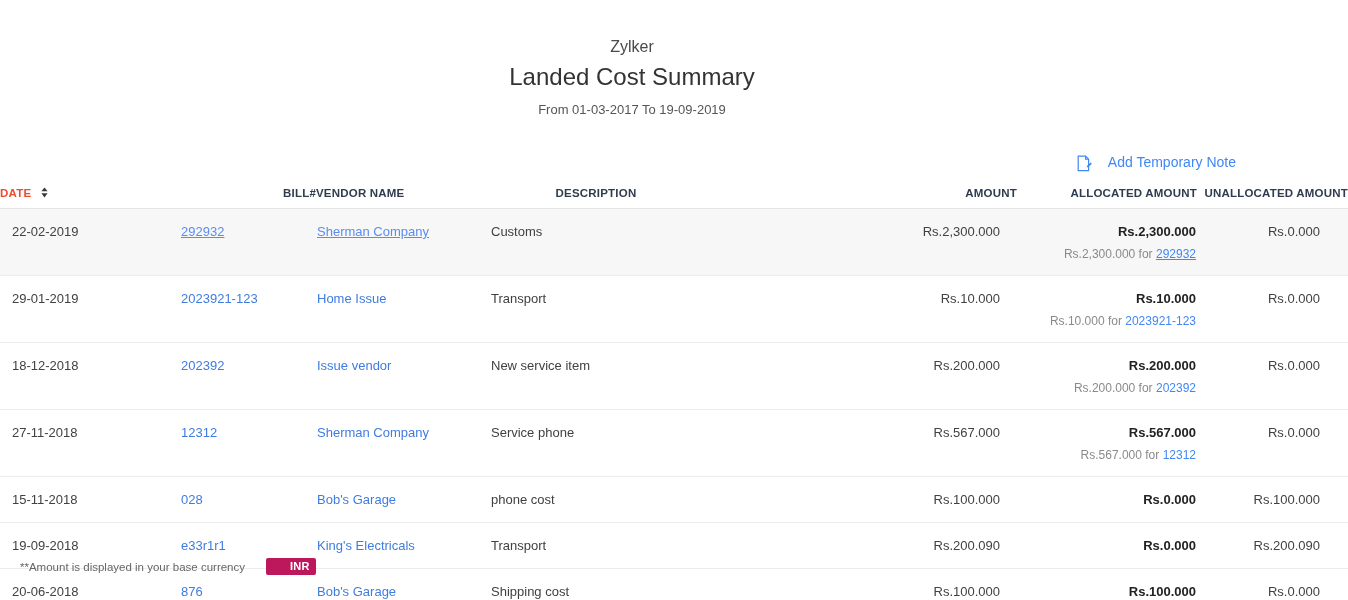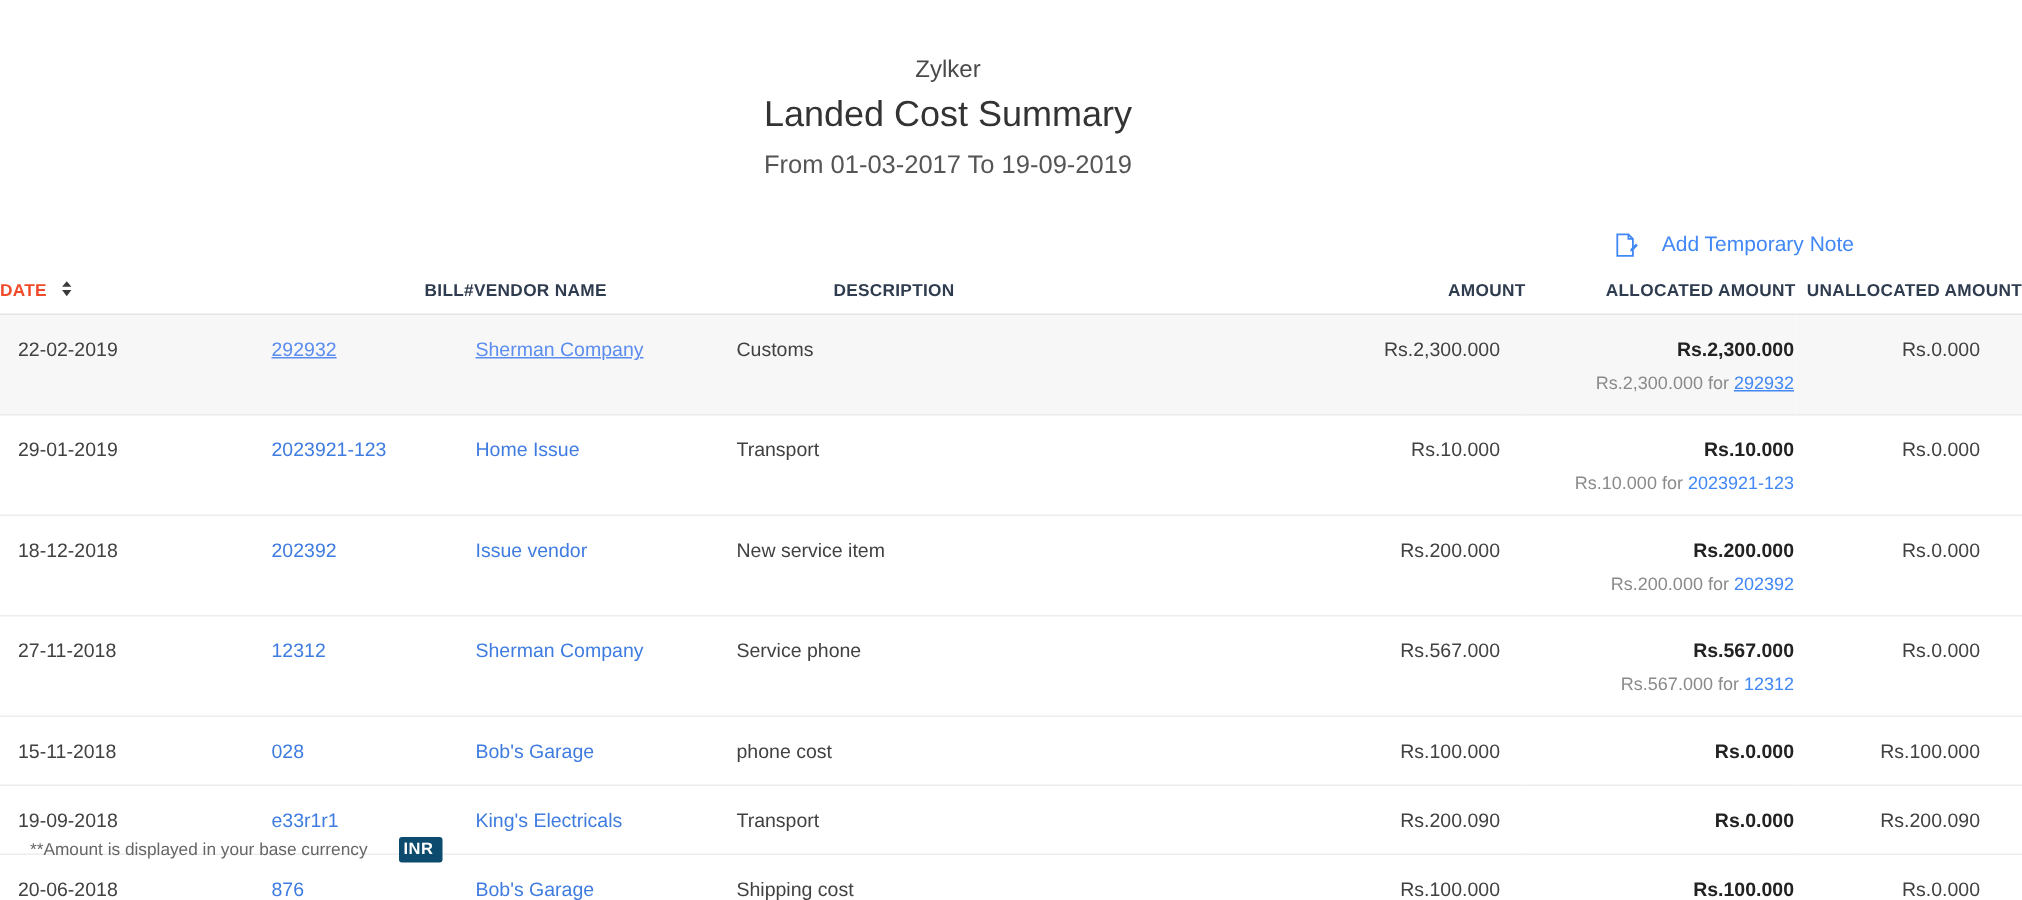--- a/index.html
+++ b/index.html
@@ -36,21 +36,21 @@
     font-weight: 400;
   }
   .report-title {
     font-size: 24px;
     color: #333333;
     font-weight: 400;
     line-height: 34px;
     margin-top: 2px;
   }
   .report-range {
-    font-size: 17px;
+    font-size: 13px;
     color: #555555;
     line-height: 18px;
     margin-top: 7px;
   }
 
   
   .action-bar {
     display: flex;
     justify-content: flex-end;
     align-items: center;
@@ -162,25 +162,25 @@
     top: 558px;
     font-size: 11.5px;
     color: #666666;
     display: flex;
     align-items: center;
     gap: 21px;
     line-height: 16px;
   }
   .currency-badge {
     display: inline-block;
-    background: #0c4a6e;
+    background: #be185d;
     color: #ffffff;
     font-size: 11px;
     font-weight: bold;
-    padding: 2px 6px 3px 3px;
+    padding: 2px 6px 3px 24px;
     border-radius: 2px;
     line-height: 12px;
     letter-spacing: 0.3px;
   }
 </style>
 </head>
 <body>
 
 <div class="page">
 

